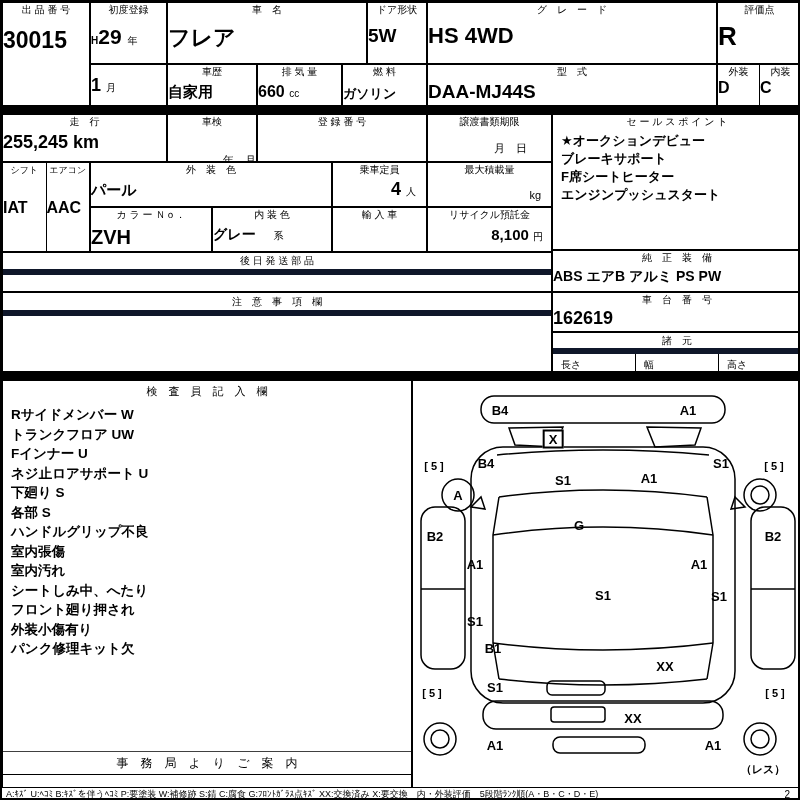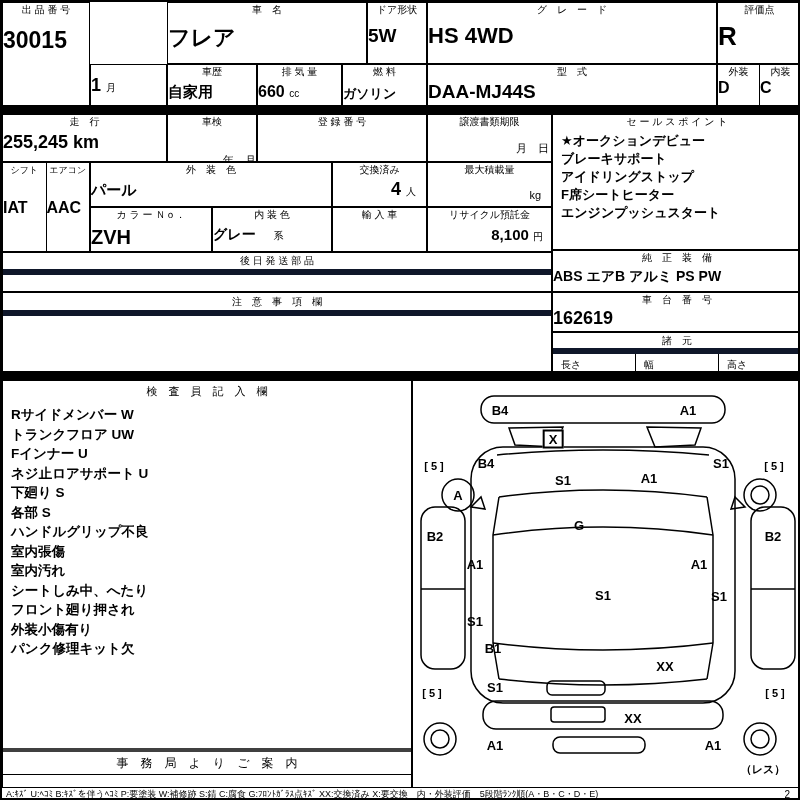--- a/index.html
+++ b/index.html
@@ -10,21 +10,21 @@
   .lbl{font-size:10px;text-align:center;line-height:14px;height:14px;overflow:hidden;white-space:nowrap;}
   .lbl.u{border-bottom:6px solid #0f172a;}
   .val{font-weight:bold;text-align:left;white-space:nowrap;}
   .unit{font-size:10px;font-weight:normal;}
   .plain{font-weight:normal;font-size:11px;}
   .flexrow{display:flex;height:100%;}
   .half{flex:1;}
   .half+.half{border-left:1px solid #000;}
   .sales-items{padding:3px 6px 0 8px;font-size:13px;font-weight:bold;line-height:18px;text-align:left;}
   .insp-items{padding:4px 6px 0 8px;font-size:13.5px;font-weight:bold;line-height:19.5px;text-align:left;}
-  .office{position:absolute;left:0;right:0;bottom:12px;height:22px;border-top:4px solid #404040;border-bottom:1px solid #000;text-align:center;font-size:12px;line-height:22px;}
+  .office{position:absolute;left:0;right:0;bottom:12px;height:22px;border-top:1px solid #404040;border-bottom:1px solid #000;text-align:center;font-size:12px;line-height:22px;}
   .speccols{display:flex;height:24px;}
   .speccol{flex:1;font-size:10px;line-height:22px;padding-left:8px;box-sizing:border-box;}
   .speccol+.speccol{border-left:1px solid #000;}
   .marks-layer{position:absolute;left:0;top:0;width:100%;height:100%;}
   .mark{position:absolute;transform:translate(-50%,-50%);font-weight:bold;font-size:13px;white-space:nowrap;background:transparent;}
   .mark.boxed{border:2px solid #000;padding:0 4px;background:#fff;}
   .mark.small{font-size:11px;}
   .legend{position:absolute;left:0;top:786px;width:800px;height:14px;font-size:9px;line-height:13px;padding-left:4px;box-sizing:border-box;white-space:nowrap;}
   .legend .page{position:absolute;right:12px;top:0;font-size:10px;}
   svg{display:block;}
@@ -32,20 +32,27 @@
 </head>
 <body>
 
 <div class="sheet">
 
   <div class="cell" style="left:0;top:0;width:88px;height:104px">
     <div class="lbl">出 品 番 号</div>
     <div class="val" style="font-size:23px;margin-top:10px">30015</div>
   </div>
 
+  <div class="cell" style="left:88px;top:0;width:77px;height:62px">
+    <div class="lbl">初度登録</div>
+    <div class="val" style="font-size:21px;margin-top:8px">
+      <span class="unit" style="font-weight:bold">H</span><span>29</span>
+      <span class="unit">年</span>
+    </div>
+  </div>
   <div class="cell" style="left:88px;top:62px;width:77px;height:42px">
     <div class="val" style="font-size:18px;margin-top:10px">
       <span>1</span>
       <span class="unit">月</span>
     </div>
   </div>
 
   <div class="cell" style="left:165px;top:0;width:200px;height:62px">
     <div class="lbl">車　名</div>
     <div class="val" style="font-size:22px;margin-top:6px">フレア</div>
@@ -113,29 +120,28 @@
     <div class="lbl">車検</div>
     <div class="plain" style="text-align:right;margin-top:24px">年　月</div>
   </div>
 
   <div class="cell" style="left:255px;top:112px;width:170px;height:48px">
     <div class="lbl">登 録 番 号</div>
   </div>
 
   <div class="cell" style="left:425px;top:112px;width:125px;height:48px">
     <div class="lbl">譲渡書類期限</div>
-    <div class="plain" style="text-align:right;padding-right:2px;margin-top:12px">月　日</div>
+    <div class="plain" style="text-align:right;padding-right:24px;margin-top:12px">月　日</div>
   </div>
 
   <div class="cell" style="left:550px;top:112px;width:250px;height:136px">
     <div class="lbl">セ ー ル ス ポ イ ン ト</div>
     <div class="sales-items" id="sales-list">
         <div>★オークションデビュー</div>
         <div>ブレーキサポート</div>
-        <div>アイドリングストップ</div>
         <div>F席シートヒーター</div>
         <div>エンジンプッシュスタート</div>
       </div>
   </div>
 
   <div class="cell" style="left:0;top:160px;width:88px;height:90px">
     <div class="flexrow">
       <div class="half">
         <div class="lbl" style="font-size:9px">シフト</div>
         <div class="val" style="font-size:16px;margin-top:22px">IAT</div>
@@ -146,21 +152,21 @@
       </div>
     </div>
   </div>
 
   <div class="cell" style="left:88px;top:160px;width:242px;height:45px">
     <div class="lbl">外　装　色</div>
     <div class="val" style="font-size:15px;margin-top:4px">パール</div>
   </div>
 
   <div class="cell" style="left:330px;top:160px;width:95px;height:45px">
-    <div class="lbl">交換済み</div>
+    <div class="lbl">乗車定員</div>
     <div class="val" style="font-size:18px;margin-top:2px;text-align:right;padding-right:10px">
       <span>4</span>
       <span class="unit">人</span>
     </div>
   </div>
 
   <div class="cell" style="left:425px;top:160px;width:125px;height:45px">
     <div class="lbl">最大積載量</div>
     <div class="plain" style="text-align:right;padding-right:10px;margin-top:12px">kg</div>
   </div>

